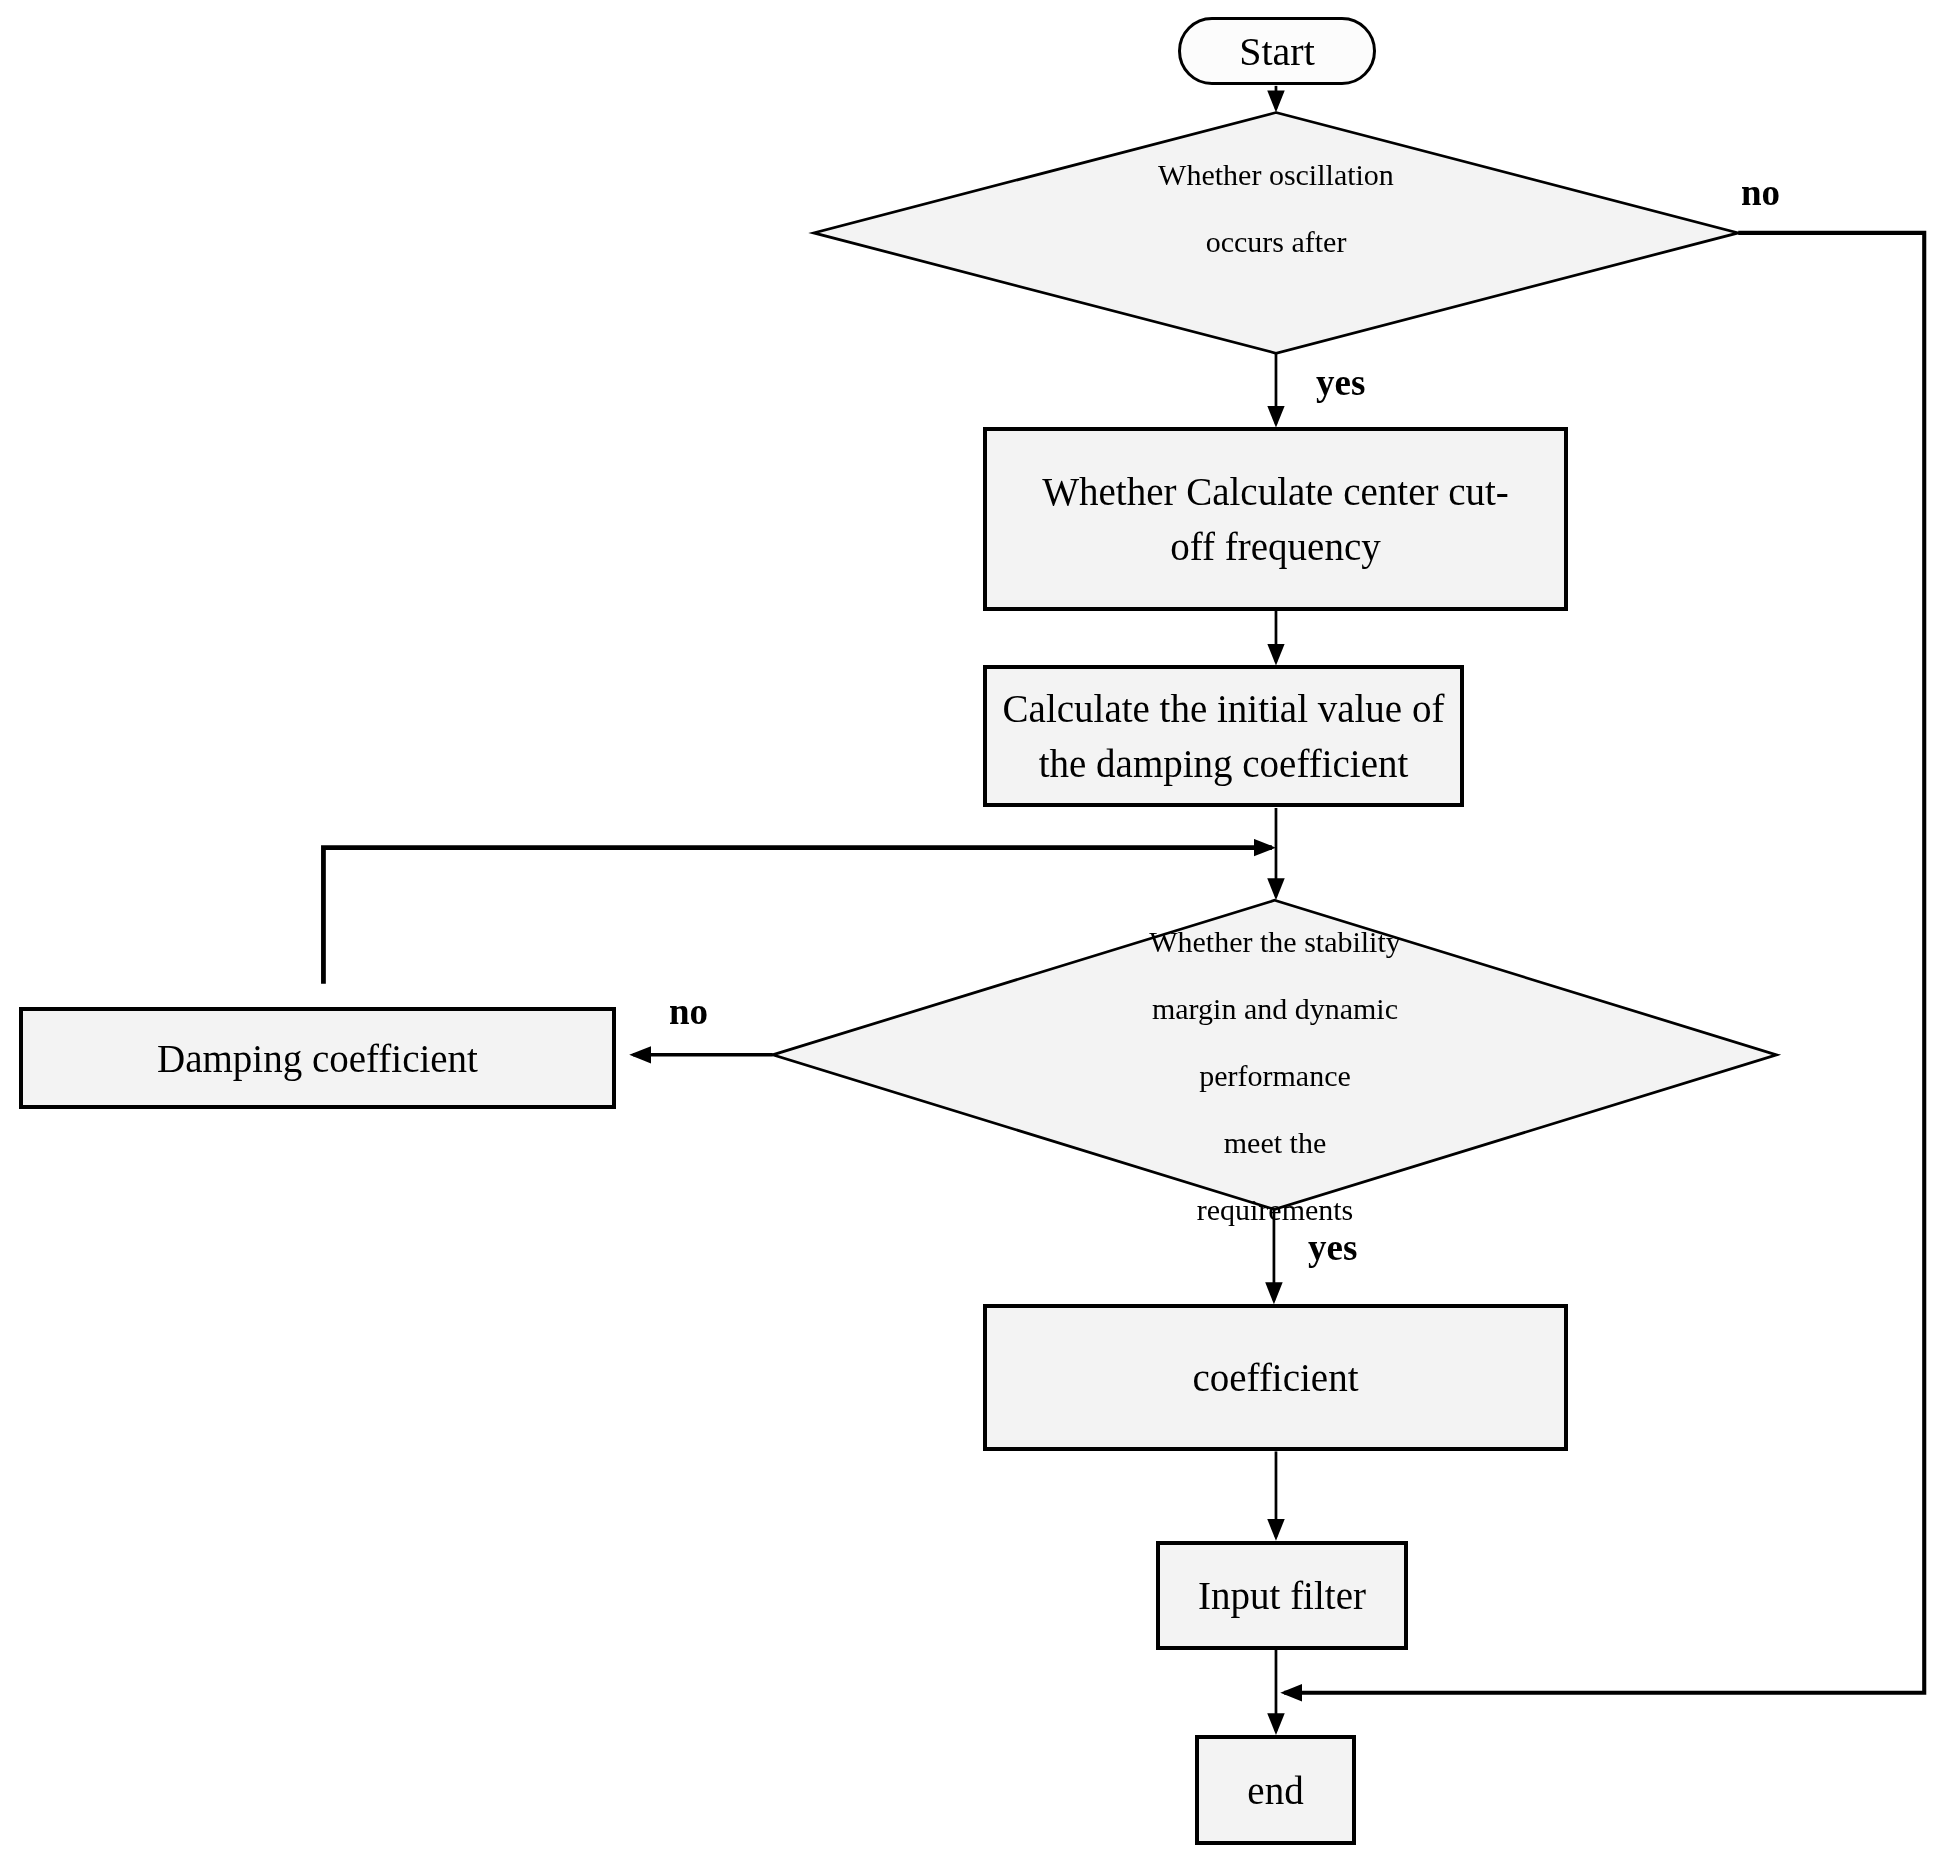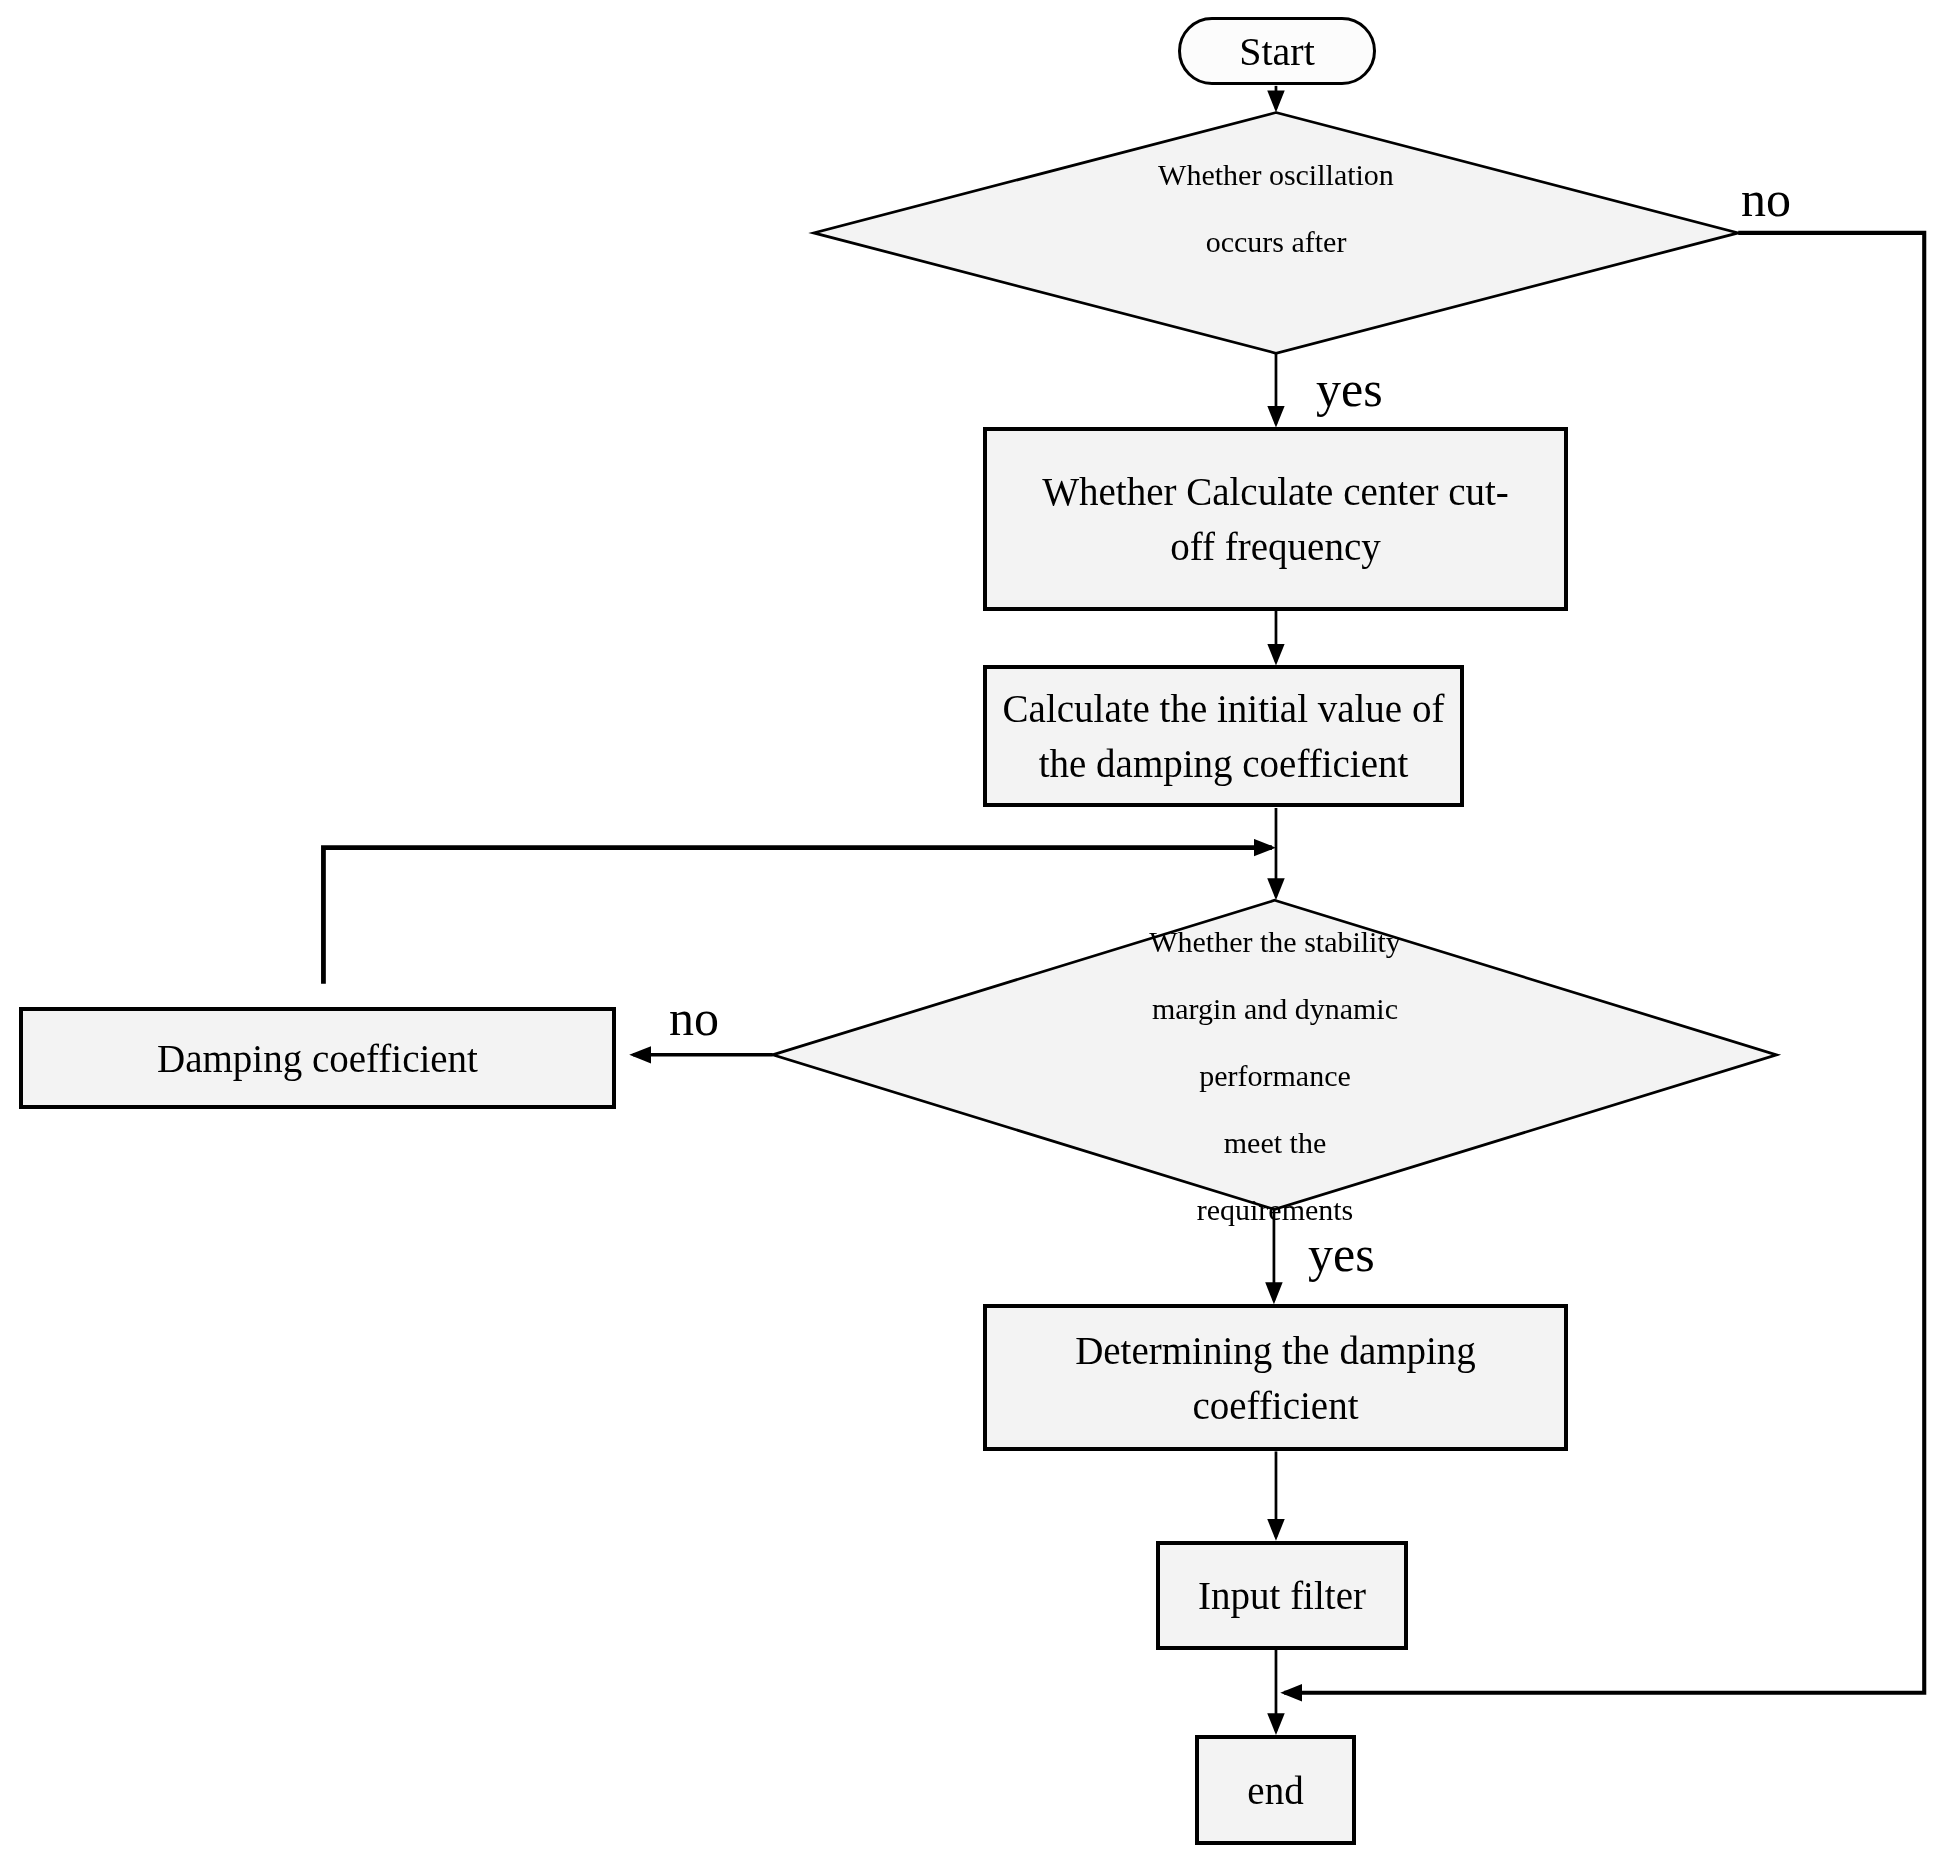--- a/index.html
+++ b/index.html
@@ -54,22 +54,22 @@
     align-items: center;
     justify-content: center;
     text-align: center;
     font-size: 30px;
     line-height: 56px;
     pointer-events: none;
     gap: 11px;
   }
   .elabel {
     position: absolute;
-    font-weight: normal;
-    font-size: 50px;
+    font-weight: bold;
+    font-size: 37px;
     line-height: 1;
   }
   .ln { white-space: nowrap; }
 </style>
 </head>
 <body>
 
 <div class="stage">
 
   <svg class="wires" viewBox="0 0 2859 2735">
@@ -124,21 +124,20 @@
     <div class="ln">performance</div>
     <div class="ln">meet the</div>
     <div class="ln">requirements</div>
   </div>
 
   <div class="box" style="left:19px; top:983px; width:597px; height:102px;margin-top:24px;">
     <div class="ln">Damping coefficient</div>
   </div>
 
   <div class="box" style="left:983px; top:1304px; width:585px; height:147px;">
-    <div class="ln">Determining the damping</div>
     <div class="ln">coefficient</div>
   </div>
 
   <div class="box" style="left:1156px; top:1541px; width:252px; height:109px;">
     <div class="ln">Input filter</div>
   </div>
 
   <div class="box" style="left:1195px; top:1735px; width:161px; height:110px;">
     <div class="ln">end</div>
   </div>

